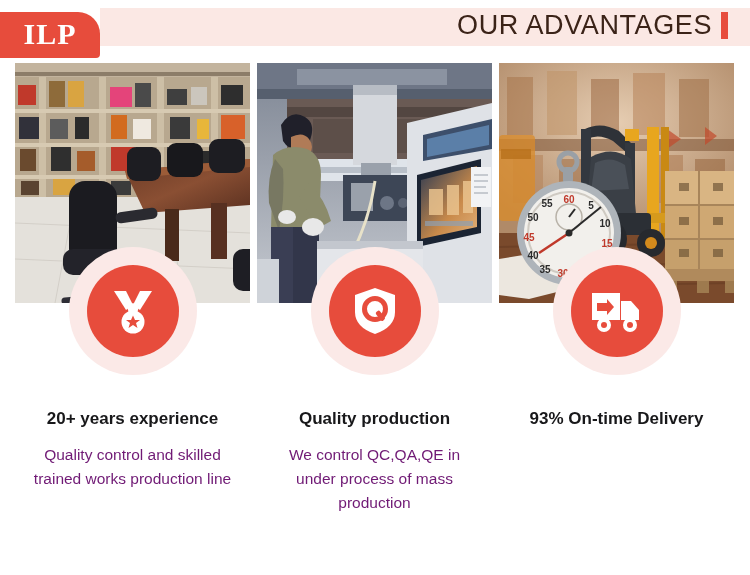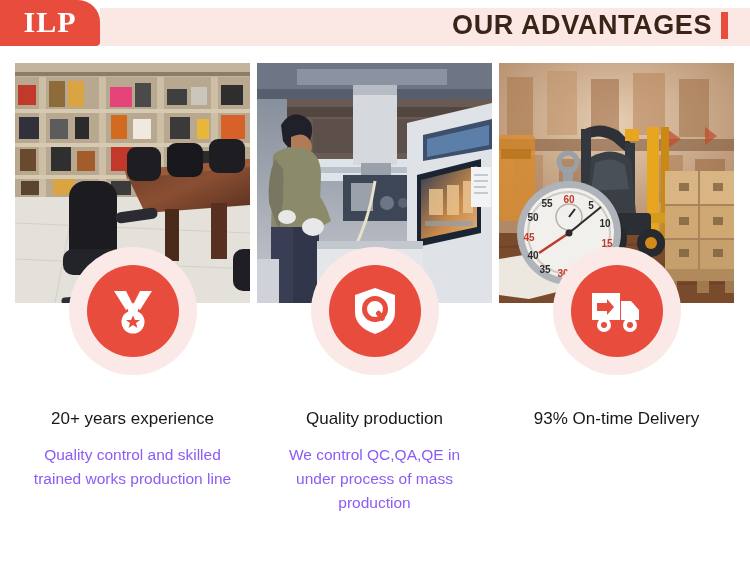--- a/index.html
+++ b/index.html
@@ -27,21 +27,21 @@
     position: absolute;
     left: 100px;
     top: 8px;
     width: 650px;
     height: 38px;
     background: #fbe8e4;
   }
   .logo {
     position: absolute;
     left: 0;
-    top: 0;
+    top: 12px;
     width: 100px;
     height: 46px;
     background: #e74c3c;
     border-top-right-radius: 22px;
     border-bottom-right-radius: 4px;
     display: flex;
     align-items: center;
     justify-content: center;
   }
   .logo-text {
@@ -51,21 +51,21 @@
     letter-spacing: 1px;
     color: #ffffff;
     line-height: 1;
     padding-bottom: 2px;
   }
   .header-title {
     position: absolute;
     right: 38px;
     top: 12px;
     font-size: 27px;
-    font-weight: bold;
+    font-weight: normal;
     letter-spacing: 0.6px;
     color: #3b2318;
     line-height: 1;
     text-align: right;
   }
   .header-accent {
     position: absolute;
     right: 22px;
     top: 12px;
     width: 7px;
@@ -131,28 +131,28 @@
   .badge-circle svg { display: block; }
 
   
   .card-text {
     margin-top: 106px;
     text-align: center;
     padding: 0 4px;
   }
   .card-title {
     font-size: 17px;
-    font-weight: normal;
+    font-weight: bold;
     color: #18181a;
     margin: 0 0 10px 0;
     line-height: 1.2;
   }
   .card-desc {
     font-size: 15.5px;
-    color: #8b5cf6;
+    color: #701a75;
     line-height: 1.55;
     margin: 14px;
   }
 </style>
 </head>
 <body>
 
 <div class="header">
   <div class="header-band"></div>
   <div class="logo">

